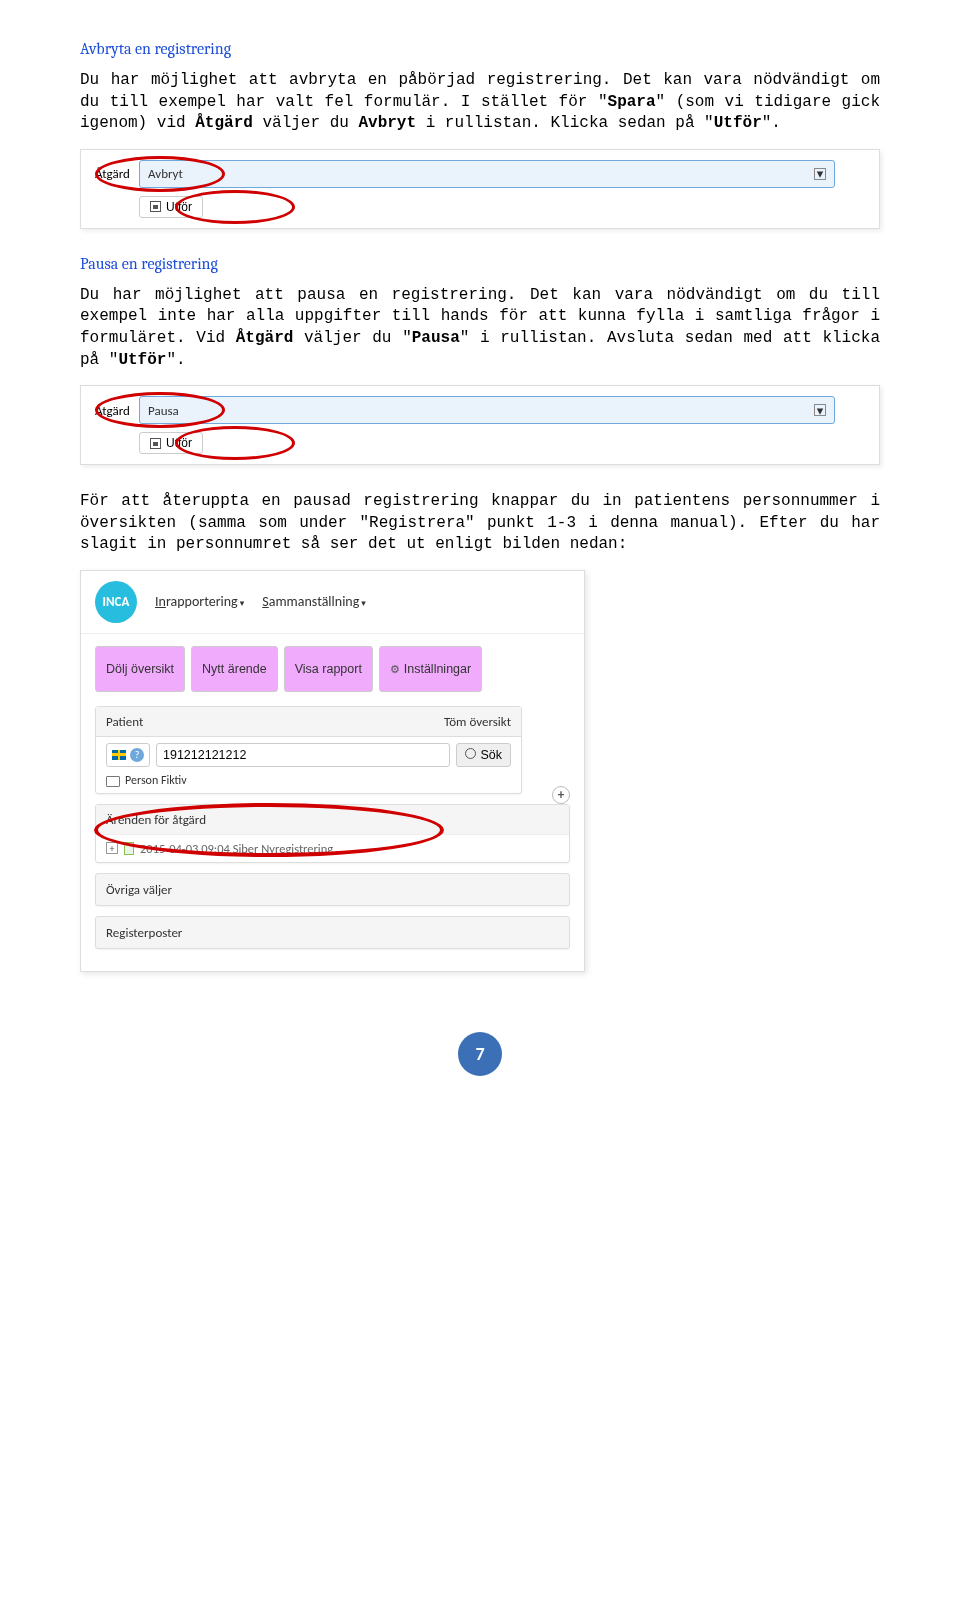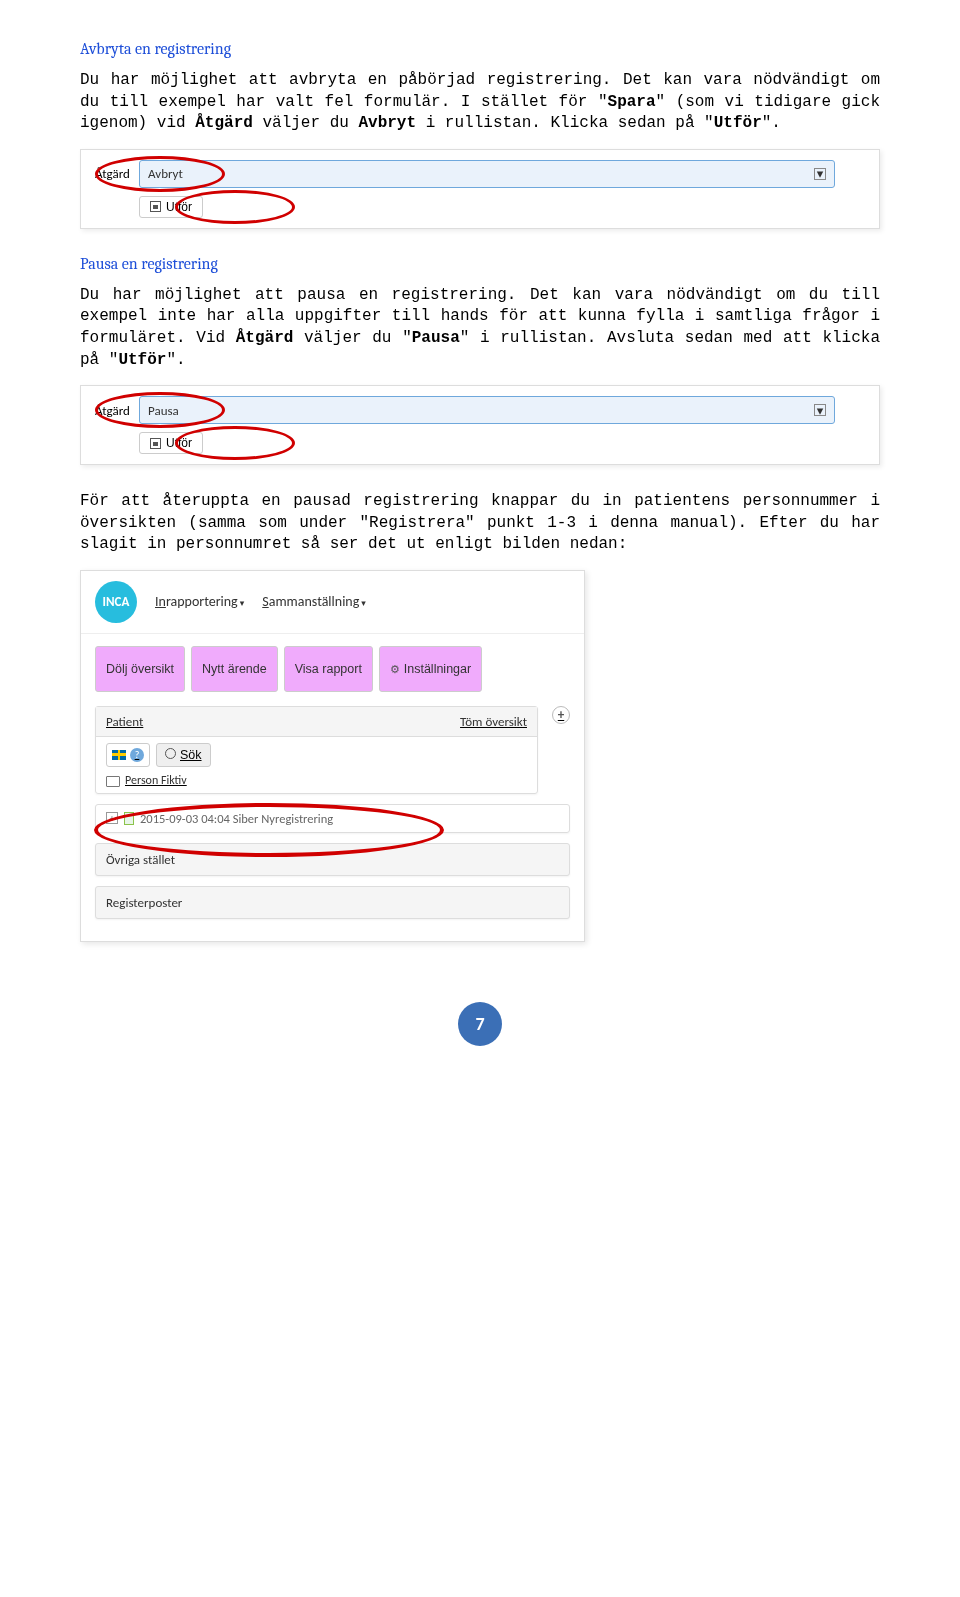--- a/index.html
+++ b/index.html
@@ -238,52 +238,54 @@
     <div class="btn-row">
       <button class="inca-btn">Dölj översikt</button>
       <button class="inca-btn">Nytt ärende</button>
       <button class="inca-btn">Visa rapport</button>
       <button class="inca-btn">
           <span class="gear-icon"></span>
           <span>Inställningar</span>
         </button>
     </div>
 
-    <div style="display:flex;align-items:flex-start;gap:0;text-decoration:underline;">
+    <div style="display:flex;align-items:flex-end;gap:16px;">
       <div class="panel" style="flex:1;">
         <div class="panel-head">
           <span>Patient</span>
           <span>Töm översikt</span>
         </div>
         <div class="panel-body">
           <div class="search-row">
             <span class="flag-badge">
               <span class="flag"></span>
               <span class="q-circle">?</span>
             </span>
+            <input class="search-input" value="191212121212" style="">
             <button class="sok-btn">
                 <span class="mag-icon"></span>
                 <span>Sök</span>
               </button>
           </div>
           <div style="font-size:12px;color:#333;">
             <span class="folder-icon"></span><span>Person Fiktiv</span>
           </div>
         </div>
       </div>
       <div class="plus-circle">+</div>
     </div>
 
     <div class="arende-panel">
       <span class="big-red-ellipse"></span>
+      <div class="arende-head">Ärenden för åtgärd</div>
       <div class="arende-item">
         <span class="expand-box">+</span>
         <span class="doc-icon"></span>
-        <span>2015-09-03 04:04 Siber Nyregistrering</span>
+        <span>2015-04-03 09:04 Siber Nyregistrering</span>
       </div>
     </div>
 
-    <div class="simple-panel">Övriga stället</div>
+    <div class="simple-panel">Övriga väljer</div>
     <div class="simple-panel">Registerposter</div>
   </div>
 </div>
 
 <div class="page-num">7</div>
 
 </body></html>

